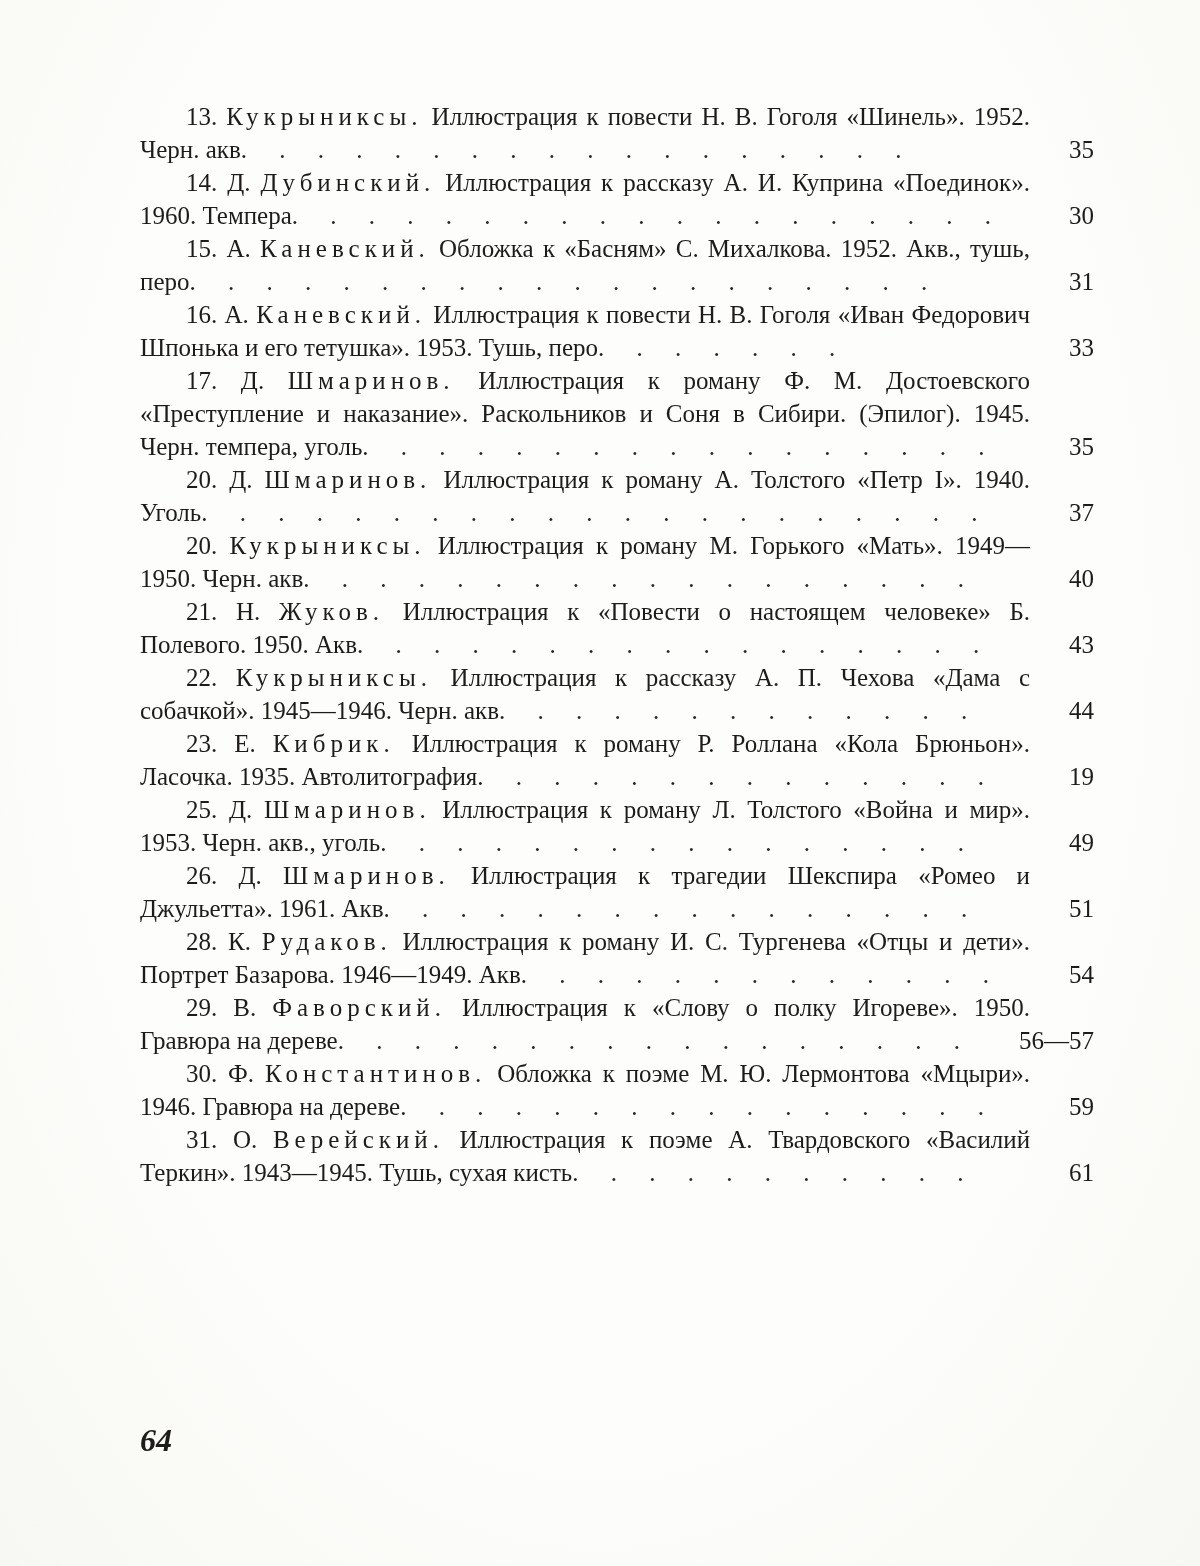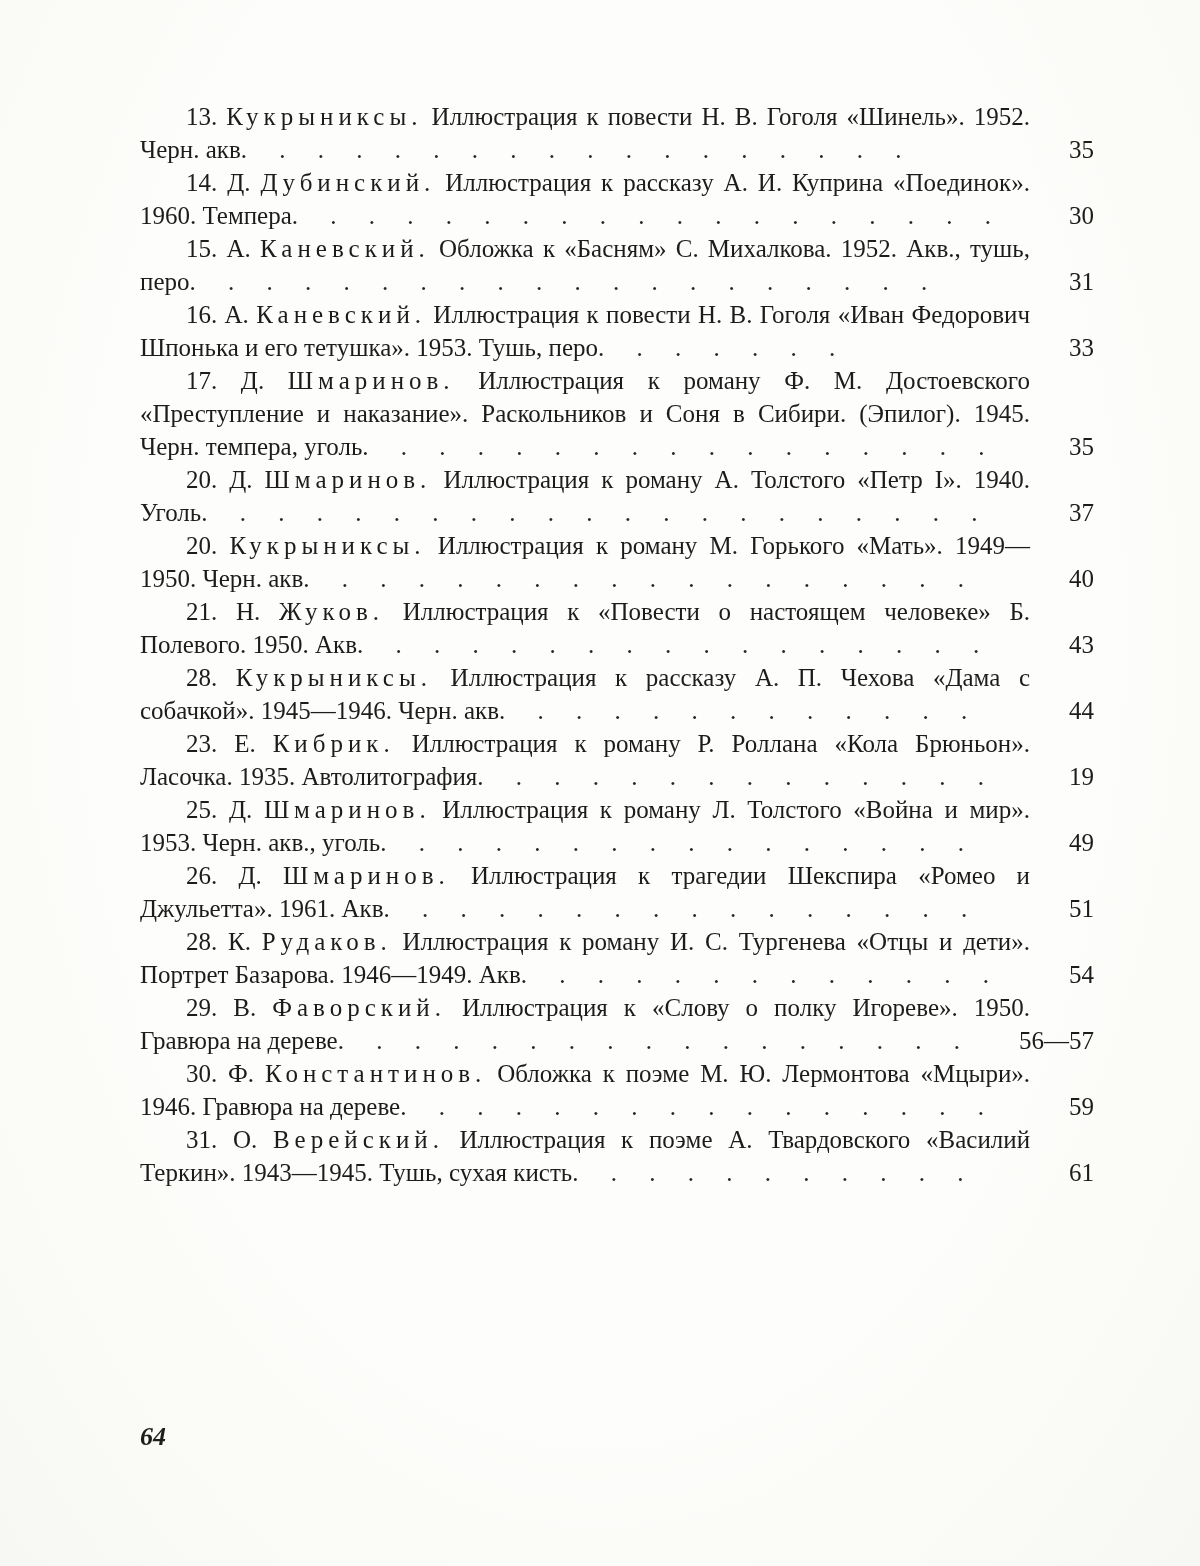--- a/index.html
+++ b/index.html
@@ -39,21 +39,21 @@
     position: absolute;
     right: 0;
     bottom: 0;
     line-height: 33px;
     text-indent: 0;
   }
   .footer {
     position: absolute;
     left: 140px;
     top: 1422px;
-    font-size: 26px;
+    font-size: 32px;
     font-weight: bold;
     font-style: italic;
     color: #1d1c1a;
   }
 </style>
 </head>
 <body>
 
 <div class="page">
   <main class="list">
@@ -67,21 +67,21 @@
 
   <p class="entry"><span class="prefix">17. Д.</span> <span class="author">Шмаринов.</span> <span class="rest">Иллюстрация к роману Ф. М. Достоевского «Преступление и наказание». Раскольников и Соня в Сибири. (Эпилог). 1945. Черн. темпера, уголь.</span><span class="dots"> . . . . . . . . . . . . . . . .</span><span class="pg">35</span></p>
 
   <p class="entry"><span class="prefix">20. Д.</span> <span class="author">Шмаринов.</span> <span class="rest">Иллюстрация к роману А. Толстого «Петр I». 1940. Уголь.</span><span class="dots"> . . . . . . . . . . . . . . . . . . . .</span><span class="pg">37</span></p>
 
 
   <p class="entry"><span class="prefix">20.</span> <span class="author">Кукрыниксы.</span> <span class="rest">Иллюстрация к роману М. Горького «Мать». 1949—1950. Черн. акв.</span><span class="dots"> . . . . . . . . . . . . . . . . .</span><span class="pg">40</span></p>
 
   <p class="entry"><span class="prefix">21. Н.</span> <span class="author">Жуков.</span> <span class="rest">Иллюстрация к «Повести о настоящем человеке» Б. Полевого. 1950. Акв.</span><span class="dots"> . . . . . . . . . . . . . . . .</span><span class="pg">43</span></p>
 
-  <p class="entry"><span class="prefix">28.</span> <span class="author">Кукрыниксы.</span> <span class="rest">Иллюстрация к рассказу А. П. Чехова «Дама с собачкой». 1945—1946. Черн. акв.</span><span class="dots"> . . . . . . . . . . . .</span><span class="pg">44</span></p>
+  <p class="entry"><span class="prefix">22.</span> <span class="author">Кукрыниксы.</span> <span class="rest">Иллюстрация к рассказу А. П. Чехова «Дама с собачкой». 1945—1946. Черн. акв.</span><span class="dots"> . . . . . . . . . . . .</span><span class="pg">44</span></p>
 
   <p class="entry"><span class="prefix">23. Е.</span> <span class="author">Кибрик.</span> <span class="rest">Иллюстрация к роману Р. Роллана «Кола Брюньон». Ласочка. 1935. Автолитография.</span><span class="dots"> . . . . . . . . . . . . .</span><span class="pg">19</span></p>
 
 
   <p class="entry"><span class="prefix">25. Д.</span> <span class="author">Шмаринов.</span> <span class="rest">Иллюстрация к роману Л. Толстого «Война и мир». 1953. Черн. акв., уголь.</span><span class="dots"> . . . . . . . . . . . . . . .</span><span class="pg">49</span></p>
 
   <p class="entry"><span class="prefix">26. Д.</span> <span class="author">Шмаринов.</span> <span class="rest">Иллюстрация к трагедии Шекспира «Ромео и Джульетта». 1961. Акв.</span><span class="dots"> . . . . . . . . . . . . . . .</span><span class="pg">51</span></p>
 
 
   <p class="entry"><span class="prefix">28. К.</span> <span class="author">Рудаков.</span> <span class="rest">Иллюстрация к роману И. С. Тургенева «Отцы и дети». Портрет Базарова. 1946—1949. Акв.</span><span class="dots"> . . . . . . . . . . . .</span><span class="pg">54</span></p>

